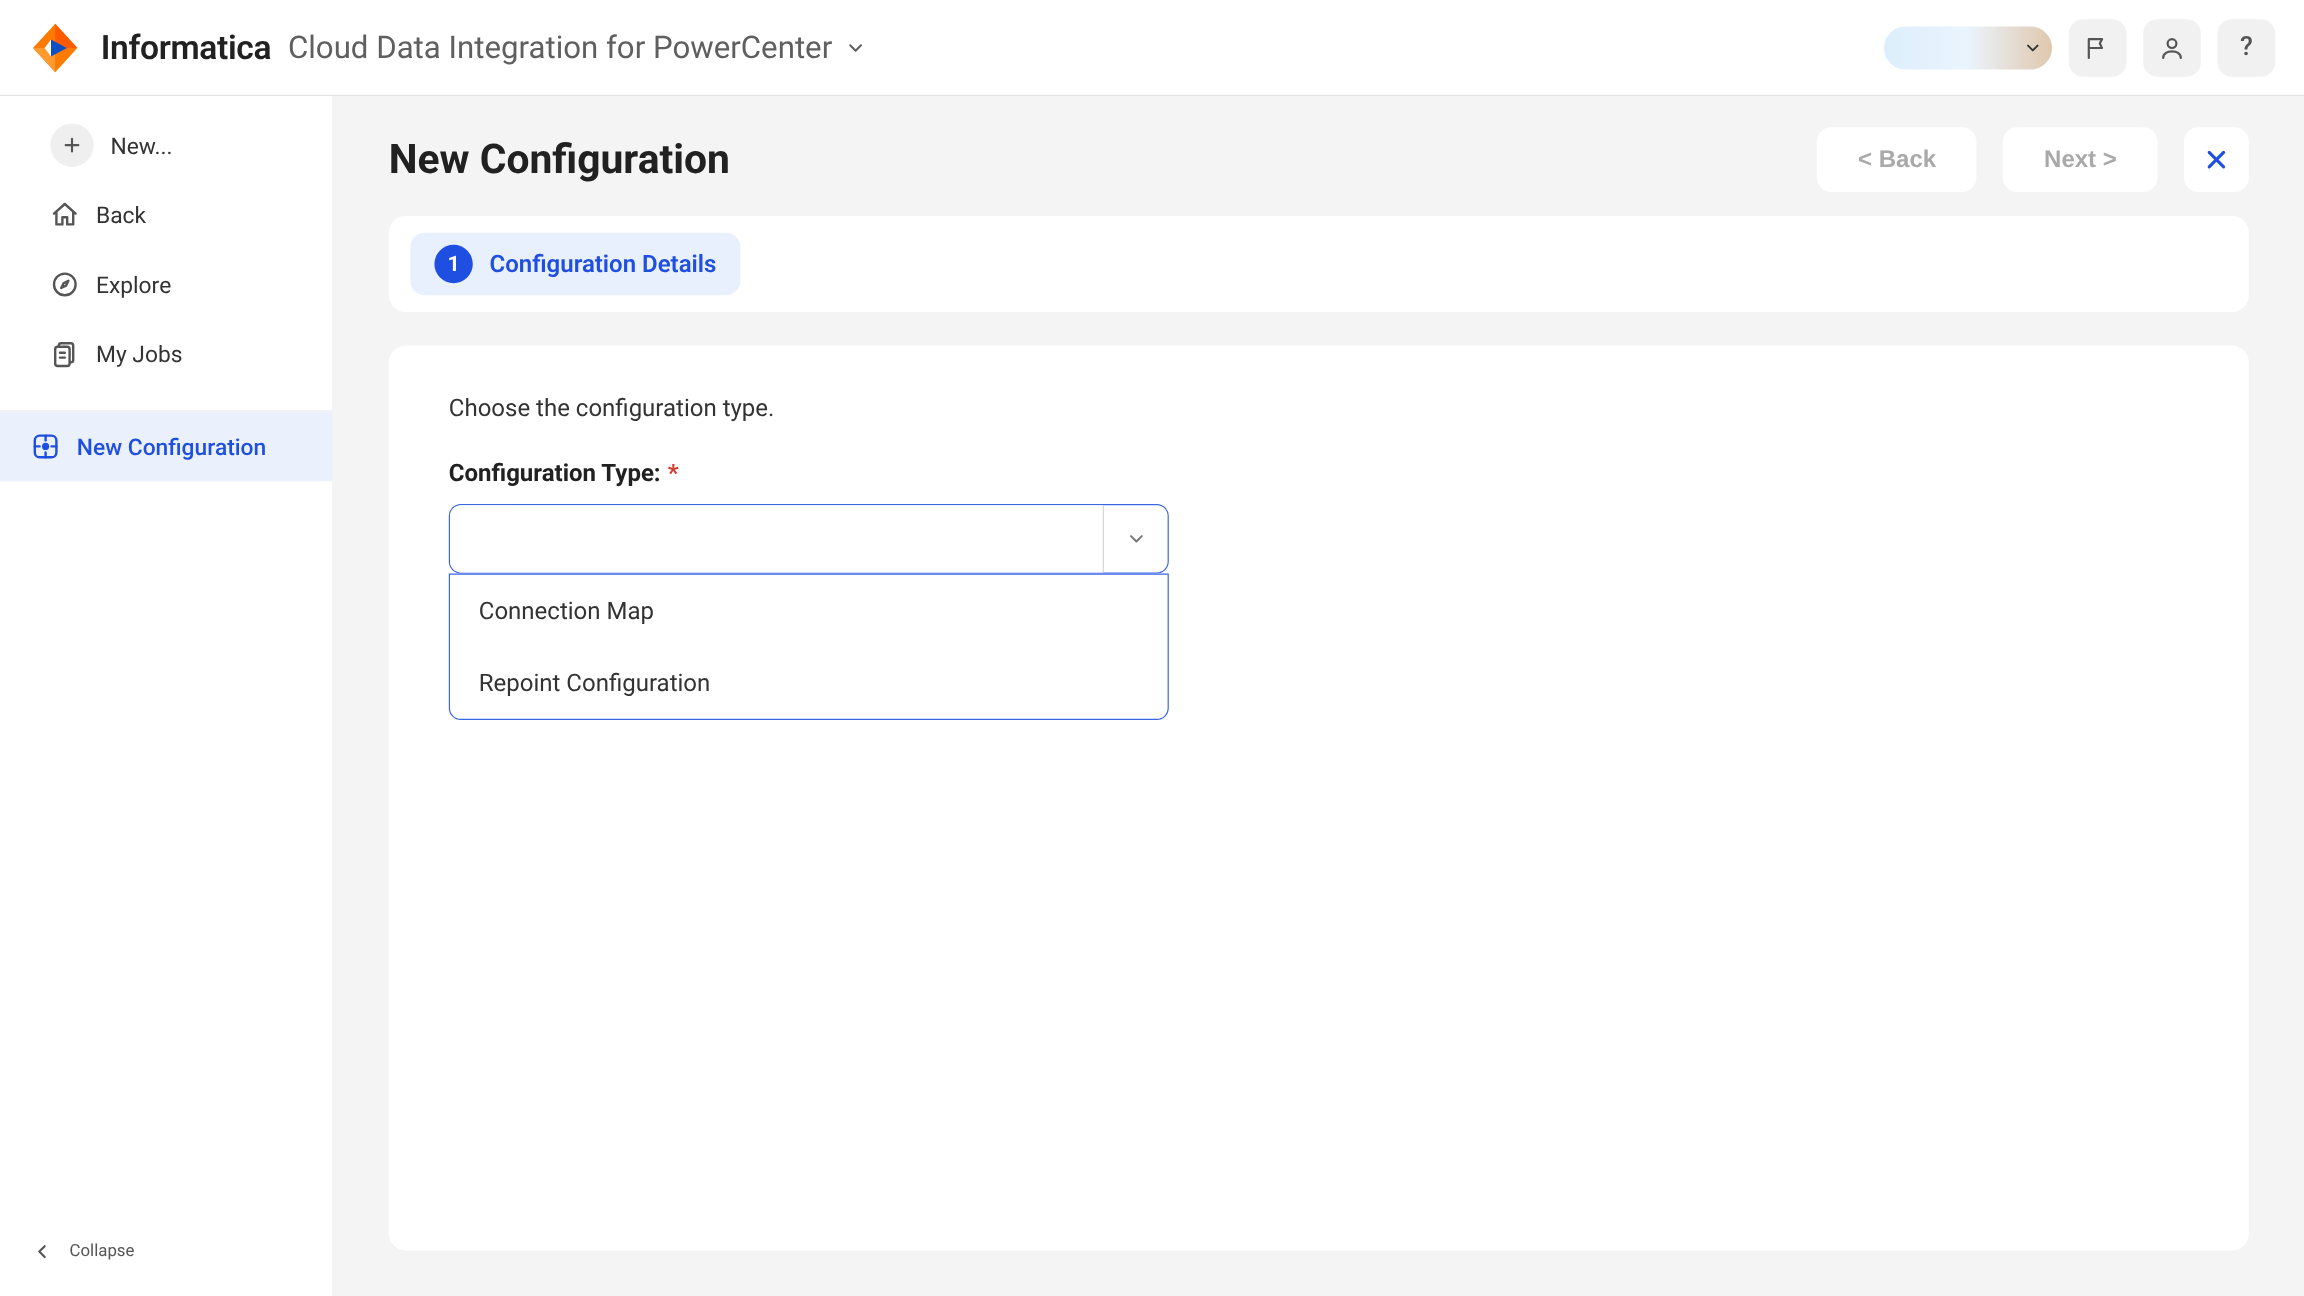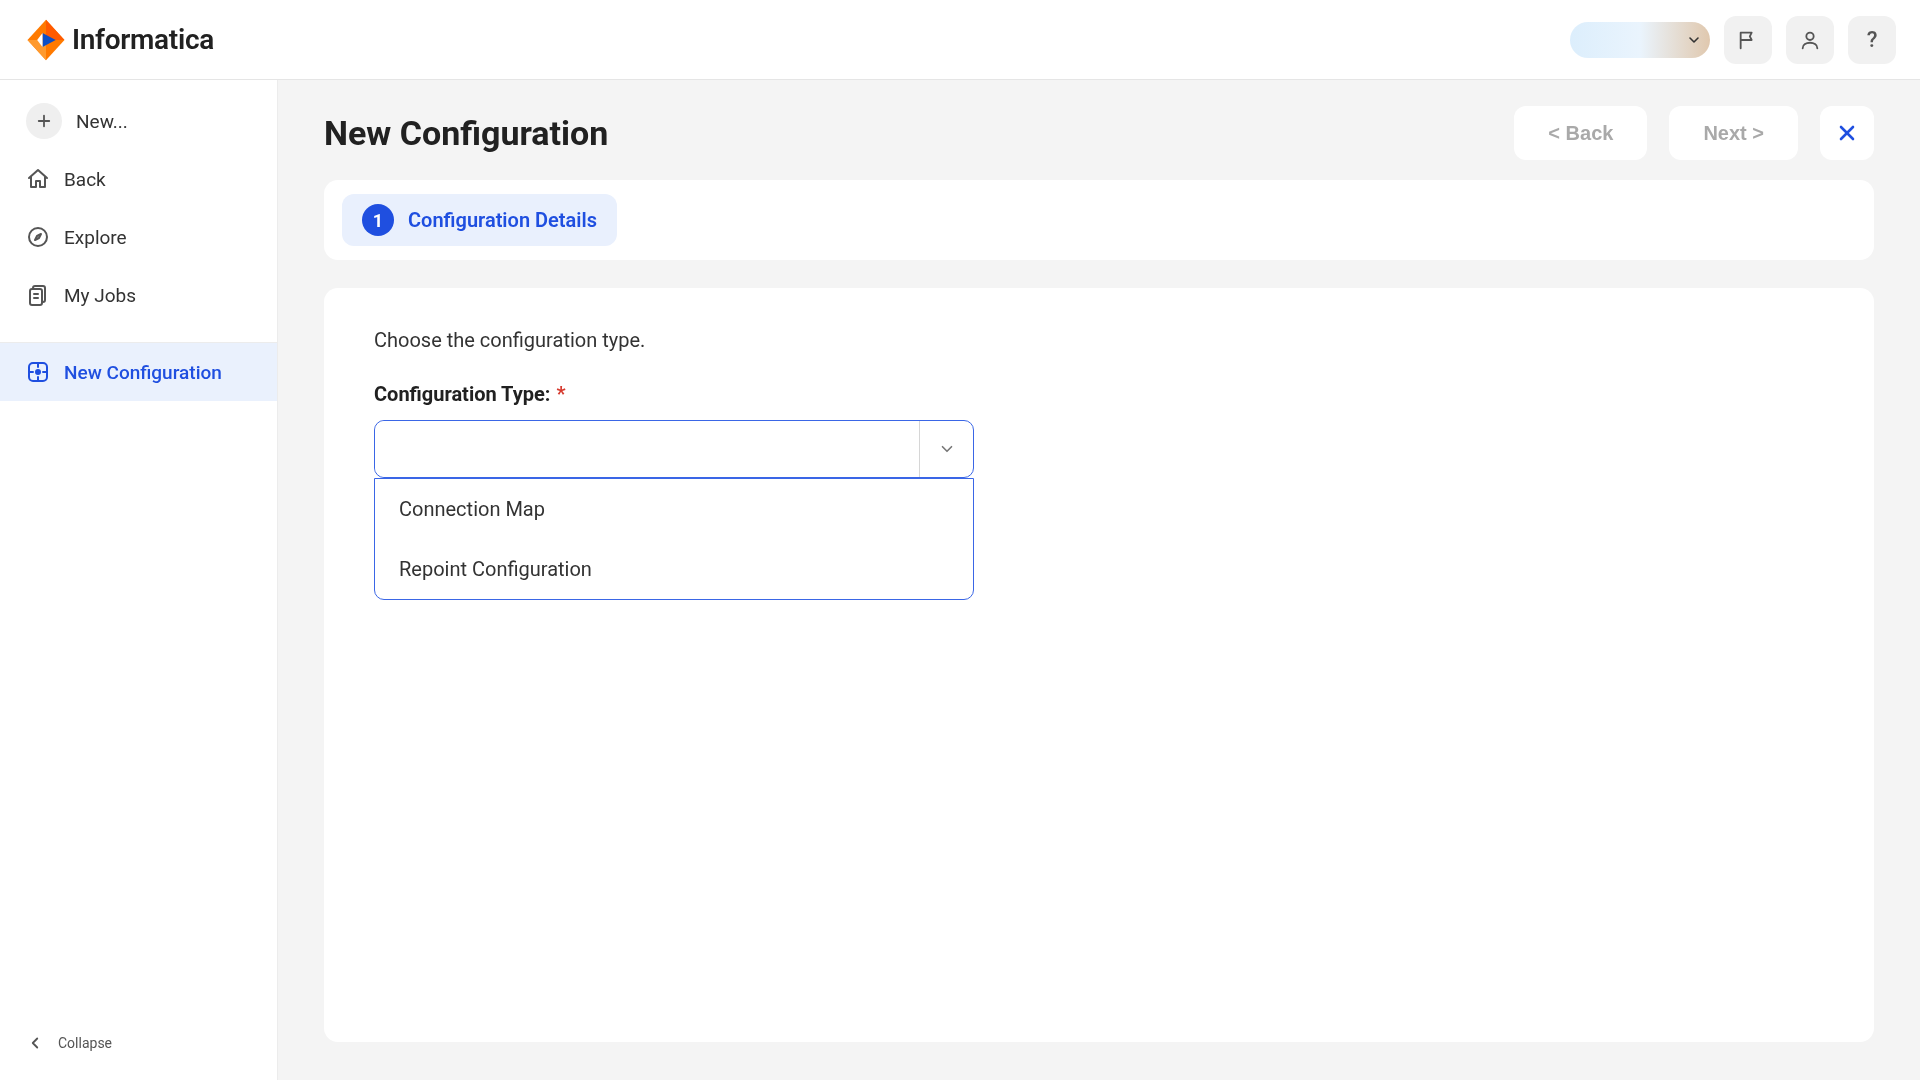--- a/index.html
+++ b/index.html
@@ -14,21 +14,21 @@
 
 
 .header {
   height: 80px;
   display: flex;
   align-items: center;
   padding: 0 24px;
   border-bottom: 1px solid #e5e5e5;
   background: #fff;
 }
-.logo-block { display: flex; align-items: center; gap: 4px; }
+.logo-block { display: flex; align-items: center; gap: 16px; }
 .logo { width: 44px; height: 44px; }
 .brand {
   font-size: 28px;
   font-weight: 600;
   letter-spacing: -0.3px;
   color: #212121;
 }
 .product {
   font-size: 26px;
   font-weight: 400;
@@ -68,21 +68,21 @@
 
 
 .layout { display: flex; height: calc(1080px - 80px); }
 .sidebar {
   width: 278px;
   background: #fff;
   border-right: 1px solid #ececec;
   display: flex;
   flex-direction: column;
 }
-.nav { padding: 12px 0; text-align: center; }
+.nav { padding: 12px 16px; text-align: center; }
 .nav-item {
   display: flex;
   align-items: center;
   gap: 14px;
   height: 58px;
   padding: 0 26px;
   font-size: 19px;
   color: #333;
   cursor: pointer;
 }
@@ -242,20 +242,28 @@
 <div class="header">
   <div class="logo-block">
     <svg class="logo" viewBox="0 0 100 100">
       <polygon points="50,4 92,50 50,96 8,50" fill="#ff7a00"></polygon>
       <polygon points="50,4 92,50 50,50" fill="#ff5a00"></polygon>
       <polygon points="50,96 8,50 50,50" fill="#ff9a2e"></polygon>
       <polygon points="42,34 72,50 42,66" fill="#0b4ec5"></polygon>
       <polygon points="42,34 42,66 30,50" fill="#ffffff"></polygon>
     </svg>
     <span class="brand">Informatica</span>
+  </div>
+  <div class="product">
+    <span>Cloud Data Integration for PowerCenter</span>
+    <span class="chev">
+      <svg width="18" height="18" viewBox="0 0 24 24" fill="none" stroke="#5f5f5f" stroke-width="2.2" stroke-linecap="round" stroke-linejoin="round">
+          <polyline points="6 9 12 15 18 9"></polyline>
+        </svg>
+    </span>
   </div>
 
   <div class="header-right">
     <div class="org-pill">
       <svg width="16" height="16" viewBox="0 0 24 24" fill="none" stroke="#333" stroke-width="2.4" stroke-linecap="round" stroke-linejoin="round">
           <polyline points="6 9 12 15 18 9"></polyline>
         </svg>
     </div>
     <div class="icon-btn">
       <svg width="22" height="22" viewBox="0 0 24 24" fill="none" stroke="#555" stroke-width="2" stroke-linecap="round" stroke-linejoin="round">

